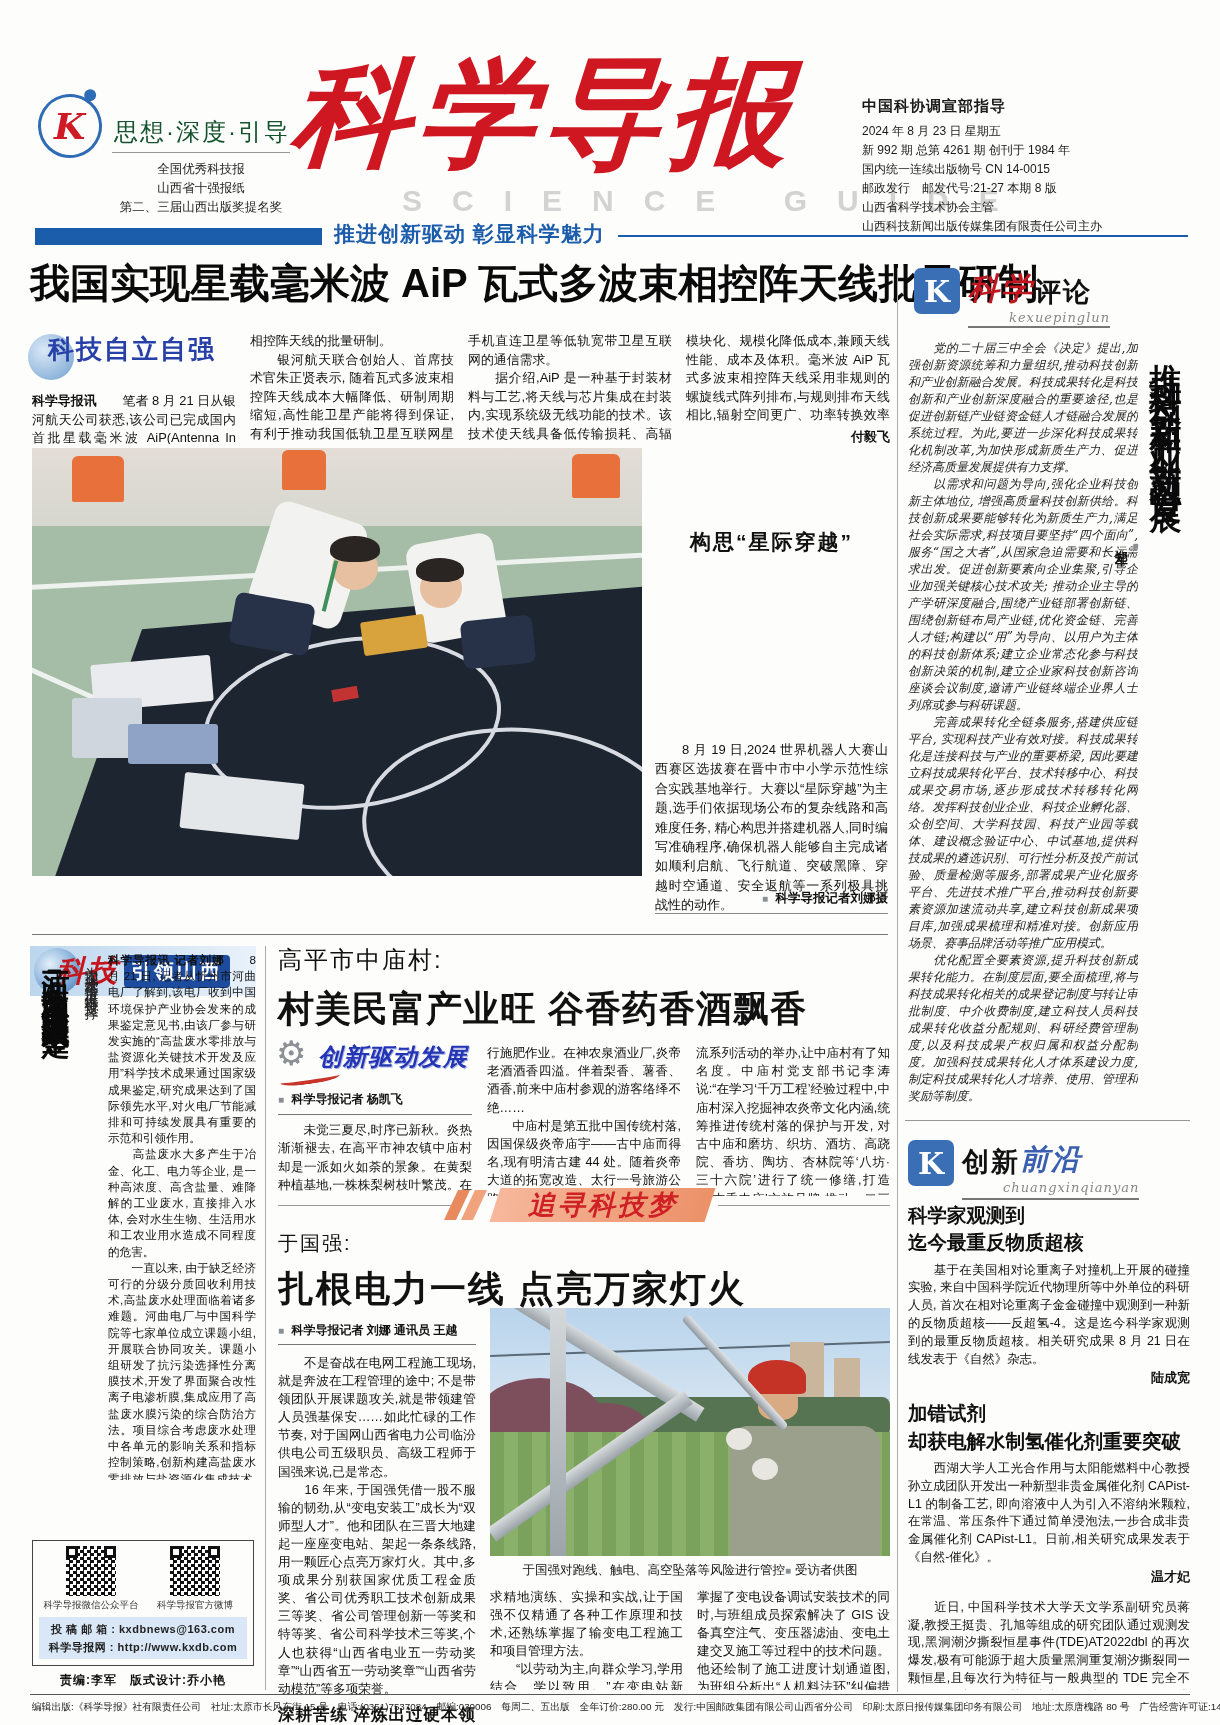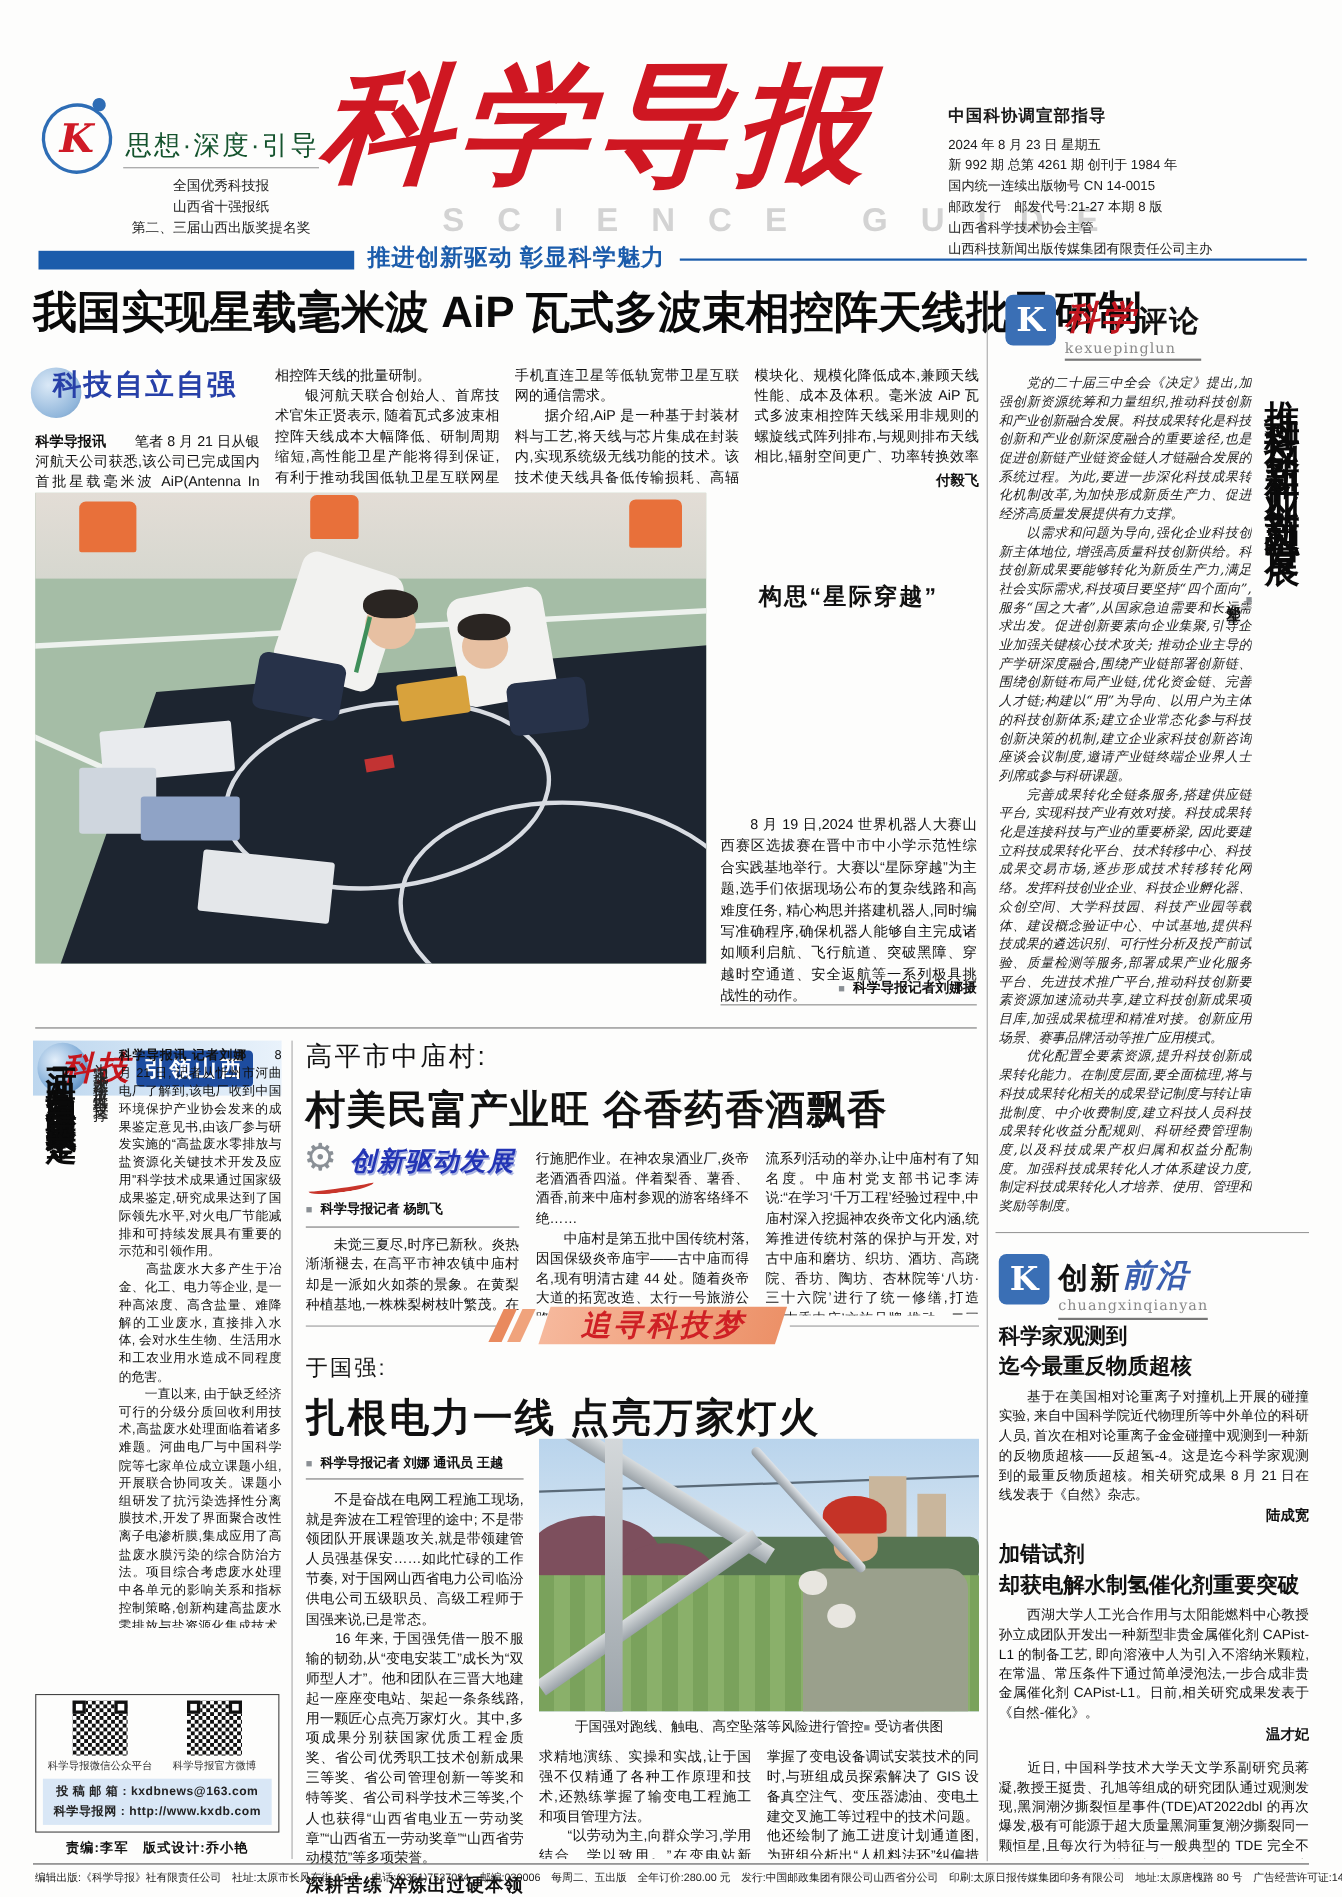--- a/index.html
+++ b/index.html
@@ -46,21 +46,21 @@
   .vrule { width:1px; background:#aaa; }
   #vr-right { left:897px; top:268px; height:1424px; }
   #cm-badge { left:914px; top:268px; width:240px; height:60px; display:flex; }
   .kbox { width:46px; height:46px; background:#3a6fb5; border-radius:7px; color:#fff; display:flex; align-items:center;
           justify-content:center; font-family:"DejaVu Serif",serif; font-weight:bold; font-size:30px; flex:0 0 auto; }
   .badge-names { margin-left:8px; border-bottom:2px solid #777; padding-bottom:2px; }
   .badge-names .row { display:flex; align-items:flex-end; white-space:nowrap; }
   .script-red { font-family:"DejaVu Serif",serif; font-style:italic; font-weight:bold; color:#c1161f; font-size:31px; letter-spacing:2px; }
   .script-blue { font-family:"DejaVu Serif",serif; font-style:italic; font-weight:bold; color:#3a5fb0; font-size:29px; letter-spacing:2px; }
   .badge-black { font-weight:bold; color:#111; font-size:27px; letter-spacing:2px; }
-  .pinyin { font-family:"DejaVu Serif",serif; color:#888; font-size:13px; letter-spacing:1px; }
+  .pinyin { font-family:"DejaVu Serif",serif; font-style:italic; color:#888; font-size:13px; letter-spacing:1px;margin-left:41px; }
   #cm-body { left:908px; top:340px; width:230px; height:778px; font-family:"DejaVu Serif",serif; font-style:italic;
              font-size:12px; line-height:17px; color:#222; }
   #cm-headline { left:1142px; top:338px; width:46px; height:690px; writing-mode:vertical-rl;
                  font-size:32px; font-weight:bold; letter-spacing:10px; color:#0a0a0a; }
   #cm-author { left:1112px; top:540px; writing-mode:vertical-rl; font-size:13px; font-weight:bold; letter-spacing:4px; }
   #cm-author .sq { display:block; margin:0 0 6px 0; }
 
   
   #photo-main { left:32px; top:448px; width:610px; height:428px; overflow:hidden; background:#a5bda6; }
   .pm-top { position:absolute; left:0; top:0; width:100%; height:78px; background:linear-gradient(180deg,#e3ddd6,#d6d7cf); }

